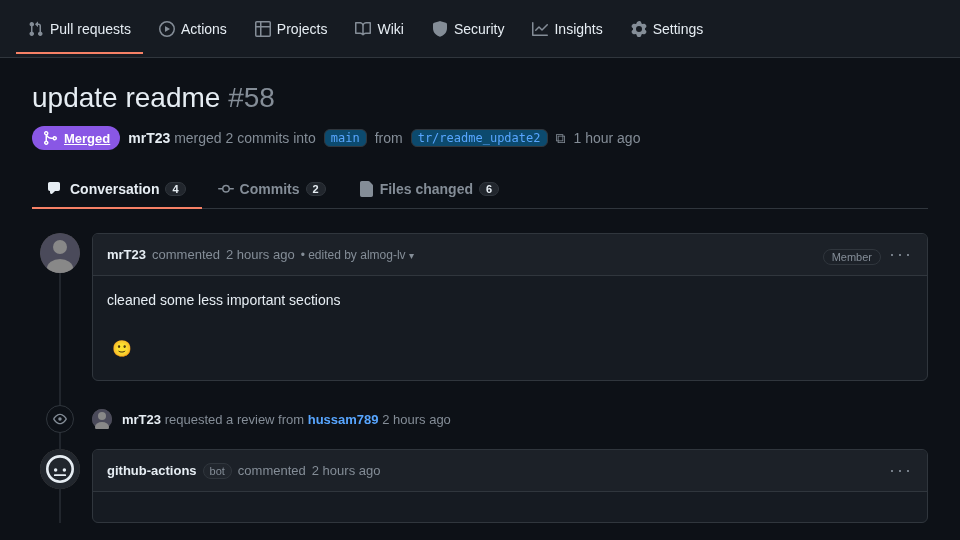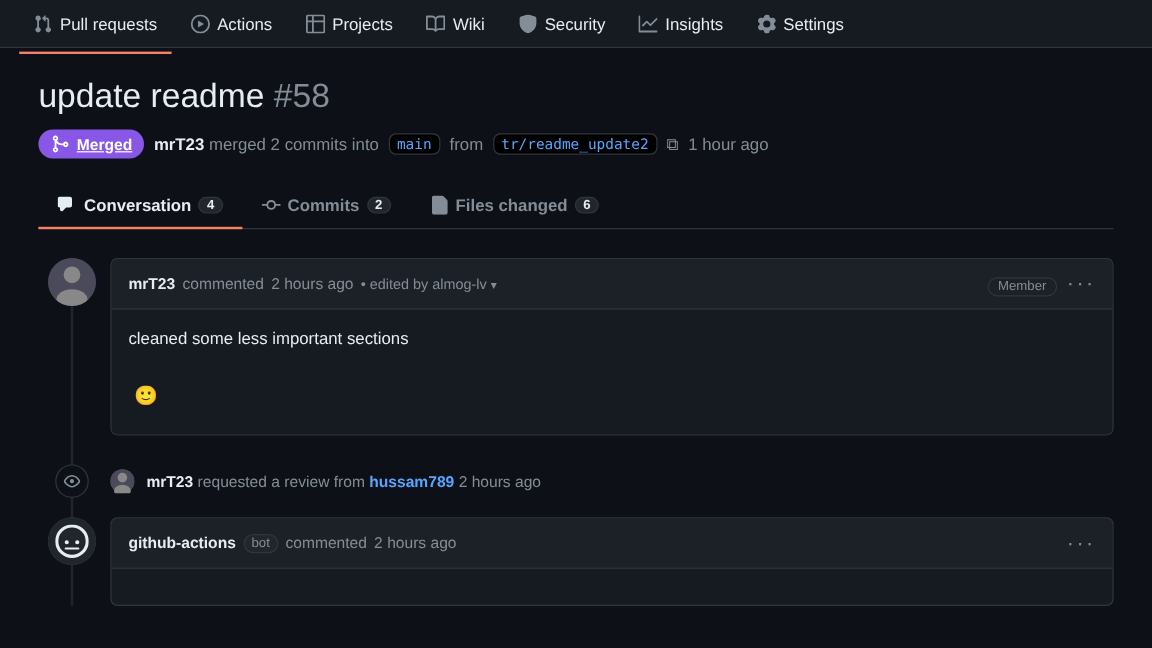--- a/index.html
+++ b/index.html
@@ -13,21 +13,21 @@
       overflow: hidden;
     }
 
     
     .top-nav {
       display: flex;
       align-items: center;
       background: #161b22;
       border-bottom: 1px solid #30363d;
       padding: 0 16px;
-      height: 40px;
+      height: 58px;
       gap: 4px;
     }
     .nav-item {
       display: flex;
       align-items: center;
       gap: 6px;
       padding: 8px 12px;
       color: #e6edf3;
       font-size: 14px;
       cursor: pointer;
@@ -91,21 +91,21 @@
       padding: 4px 10px;
       border-radius: 20px;
       font-size: 13px;
       font-weight: 600;
       text-decoration: underline;
     }
     .merged-badge .merge-icon {
       width: 16px; height: 16px;
     }
     .branch-tag {
-      background: #000000;
+      background: #0c4a6e;
       color: #58a6ff;
       border: 1px solid #30363d;
       border-radius: 6px;
       padding: 1px 6px;
       font-family: monospace;
       font-size: 12px;
     }
     .copy-icon { color: #848d97; cursor: pointer; font-size: 14px; }
 
     

